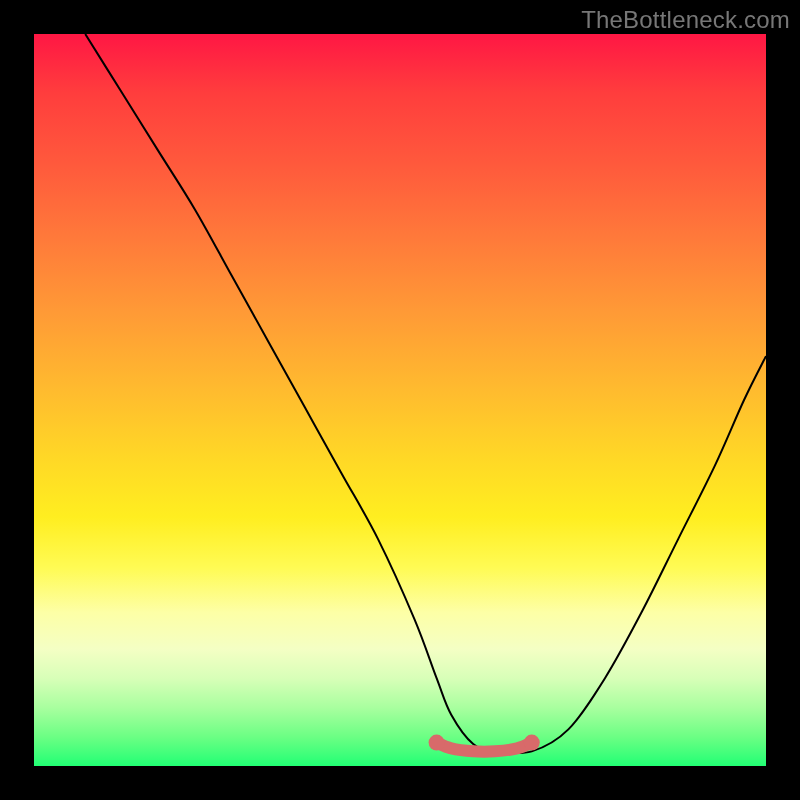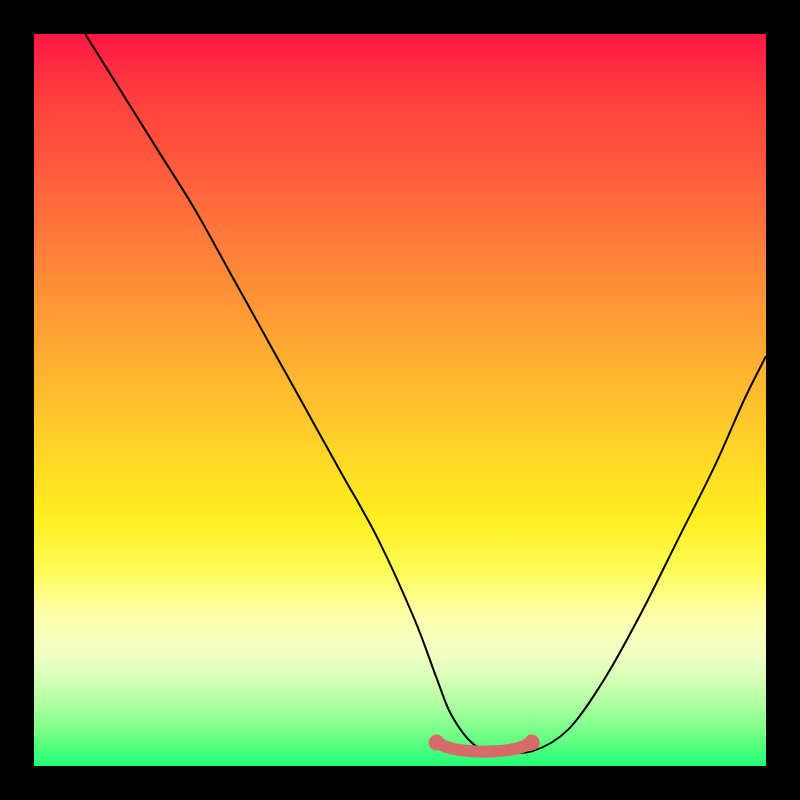--- a/index.html
+++ b/index.html
@@ -51,20 +51,21 @@
     top: 34px;
     width: 732px;
     height: 732px;
     display: block;
   }
 </style>
 </head>
 <body>
 
 <div class="stage">
+  <div class="watermark">TheBottleneck.com</div>
   <div class="plot-frame"></div>
   <svg class="overlay" viewBox="0 0 732 732" preserveAspectRatio="none">
     <path id="curve-path" fill="none" stroke="#000000" stroke-width="2" d="M 51.24 0.00 C 57.34 9.76, 75.64 39.04, 87.84 58.56 C 100.04 78.08, 112.24 97.60, 124.44 117.12 C 136.64 136.64, 148.84 154.94, 161.04 175.68 C 173.24 196.42, 185.44 219.60, 197.64 241.56 C 209.84 263.52, 222.04 285.48, 234.24 307.44 C 246.44 329.40, 258.64 351.36, 270.84 373.32 C 283.04 395.28, 295.24 417.24, 307.44 439.20 C 319.64 461.16, 331.84 480.68, 344.04 505.08 C 356.24 529.48, 370.88 562.42, 380.64 585.60 C 390.40 608.78, 396.50 628.30, 402.60 644.16 C 408.70 660.02, 411.14 669.78, 417.24 680.76 C 423.34 691.74, 431.88 703.94, 439.20 710.04 C 446.52 716.14, 451.40 716.14, 461.16 717.36 C 470.92 718.58, 485.56 721.02, 497.76 717.36 C 509.96 713.70, 522.16 707.60, 534.36 695.40 C 546.56 683.20, 558.76 663.68, 570.96 644.16 C 583.16 624.64, 595.36 601.46, 607.56 578.28 C 619.76 555.10, 631.96 529.48, 644.16 505.08 C 656.36 480.68, 669.78 455.06, 680.76 431.88 C 691.74 408.70, 701.50 384.30, 710.04 366.00 C 718.58 347.70, 728.34 329.40, 732.00 322.08"></path>
     <path id="highlight-path" fill="none" stroke="#d86a6a" stroke-width="12" stroke-linecap="round" stroke-linejoin="round" d="M 402.60 708.58 C 405.04 709.55, 411.14 712.97, 417.24 714.43 C 423.34 715.90, 431.88 716.87, 439.20 717.36 C 446.52 717.85, 453.84 717.85, 461.16 717.36 C 468.48 716.87, 477.02 715.90, 483.12 714.43 C 489.22 712.97, 495.32 709.55, 497.76 708.58"></path>
     <circle id="hl-dot-start" r="8" fill="#d86a6a" cx="402.60" cy="708.58"></circle>
     <circle id="hl-dot-end" r="8" fill="#d86a6a" cx="497.76" cy="708.58"></circle>
   </svg>
 </div>
 
 </body></html>

